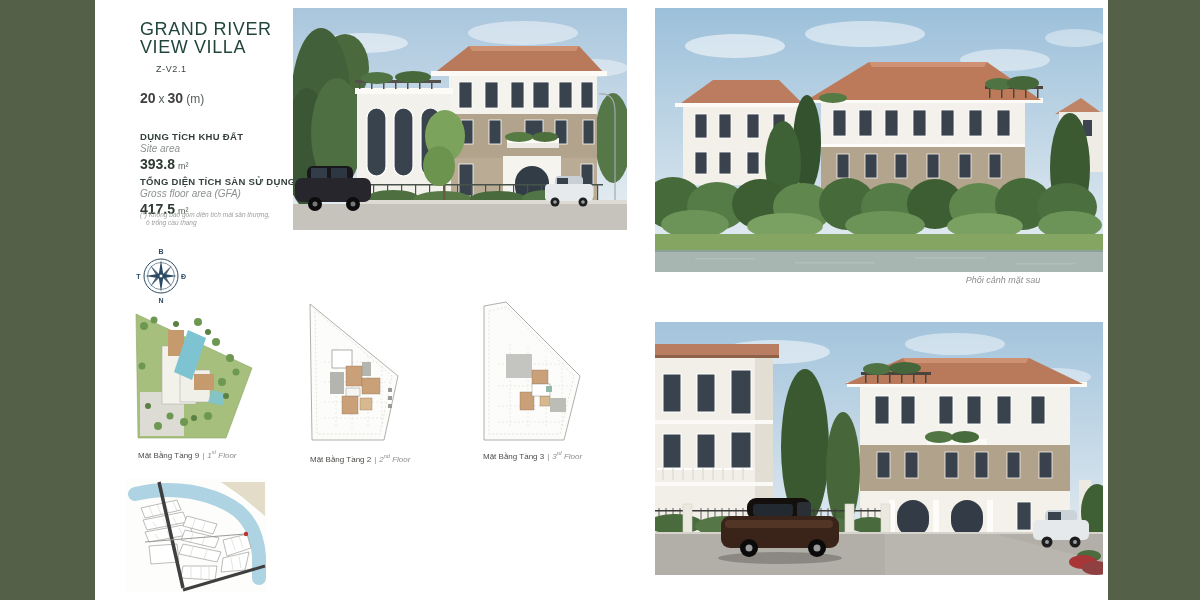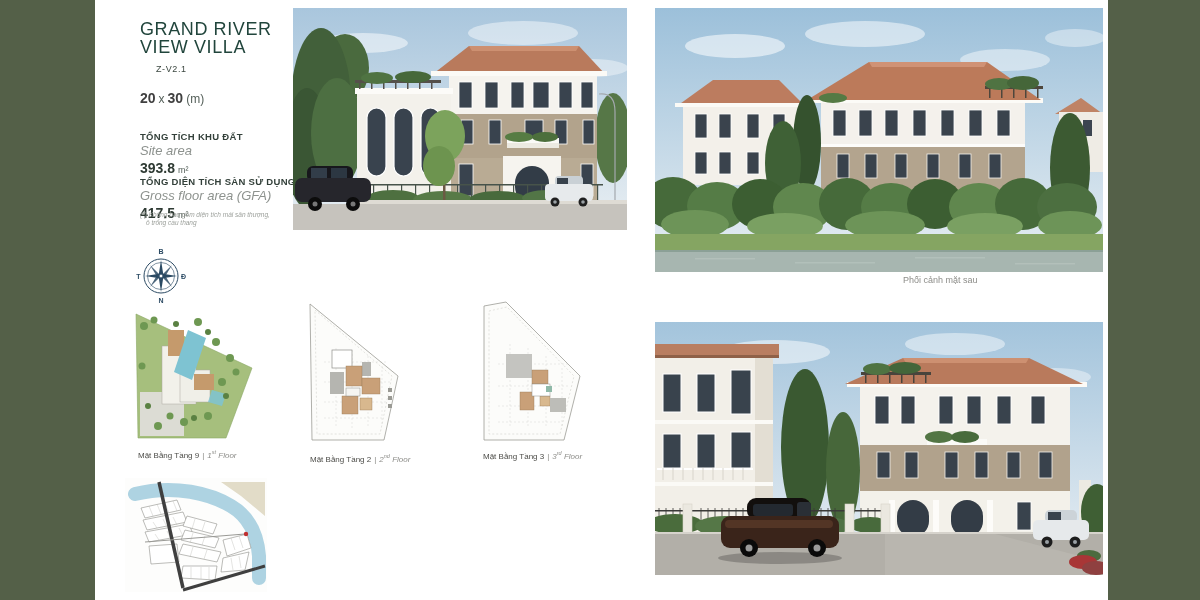--- a/index.html
+++ b/index.html
@@ -12,21 +12,21 @@
   
   .title{position:absolute;left:140px;top:20px;font-size:18px;line-height:18px;
          font-weight:normal;letter-spacing:.6px;color:#21453c;}
   .model{position:absolute;left:156px;top:64px;font-size:9px;letter-spacing:.6px;color:#39453e;}
   .dims{position:absolute;left:140px;top:90px;font-size:12px;color:#55605a;}
   .dims b{font-size:14px;color:#404040;}
   .dims .sep{margin:0 3px;}
   .spec{position:absolute;left:140px;width:175px;}
   .spec-1{top:131px;} .spec-2{top:176px;}
   .spec .lvi{font-size:9.5px;font-weight:bold;letter-spacing:.3px;color:#33403a;}
-  .spec .len{font-size:13px;font-style:italic;color:#8d928e;margin-top:1px;}
+  .spec .len{font-size:10px;font-style:italic;color:#8d928e;margin-top:1px;}
   .spec .val{font-size:14px;font-weight:bold;color:#2e3a33;margin-top:2px;}
   .spec .val .unit{font-size:9px;font-weight:normal;color:#55605a;margin-left:3px;}
   .footnote{position:absolute;left:140px;top:211px;font-size:6.5px;font-style:italic;
             color:#9b9f9a;line-height:8px;}
   .footnote .l2{margin-left:6px;}
 
   .compass{position:absolute;left:134px;top:246px;}
 
   .plan{position:absolute;}
   .plan-1{left:128px;top:306px;}
@@ -39,42 +39,42 @@
   .label-1{left:138px;top:449px;}
   .label-2{left:310px;top:453px;}
   .label-3{left:483px;top:450px;}
 
   .sitemap{position:absolute;left:125px;top:478px;}
 
   .photo{position:absolute;display:block;}
   .photo-front{left:293px;top:8px;}
   .photo-rear{left:655px;top:8px;}
   .photo-street{left:655px;top:322px;}
-  .caption-rear{position:absolute;left:903px;top:275px;width:200px;text-align:left;
-                font-size:9px;color:#8d8d89;}
+  .caption-rear{position:absolute;left:903px;top:275px;width:200px;text-align:center;
+                font-size:9px;font-style:italic;color:#8d8d89;}
 </style>
 </head>
 <body>
 
 <div class="page">
 
   <div class="bar bar-left"></div>
   <div class="bar bar-right"></div>
 
   <div class="title">
     <div>GRAND RIVER</div>
     <div>VIEW VILLA</div>
   </div>
   <div class="model">Z-V2.1</div>
   <div class="dims">
     <b>20</b><span class="sep">x</span><b>30</b><span class="sep">(m)</span>
   </div>
 
   <div class="spec spec-1">
-    <div class="lvi">TỔNG TÍCH KHU ĐẤT</div>
+    <div class="lvi">DỤNG TÍCH KHU ĐẤT</div>
     <div class="len">Site area</div>
     <div class="val"><span>393.8</span><span class="unit">m²</span></div>
   </div>
   <div class="spec spec-2">
     <div class="lvi">TỔNG DIỆN TÍCH SÀN SỬ DỤNG</div>
     <div class="len">Gross floor area (GFA)</div>
     <div class="val"><span>417.5</span><span class="unit">m²</span></div>
   </div>
   <div class="footnote">
     <div>(*) Không bao gồm diện tích mái sân thượng,</div>

